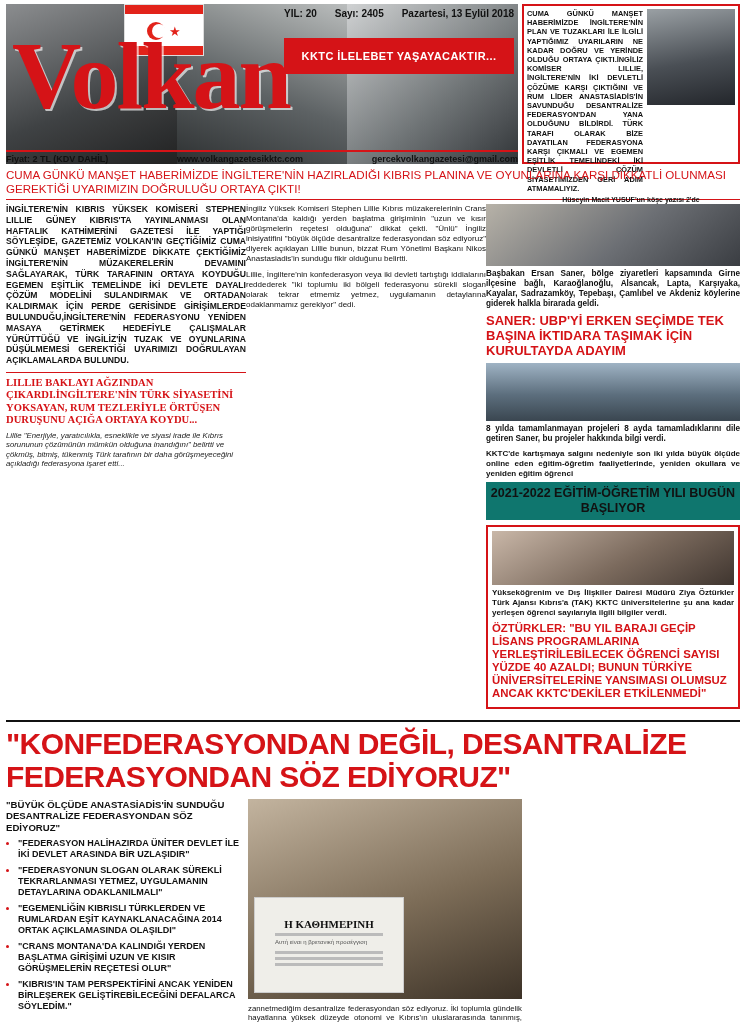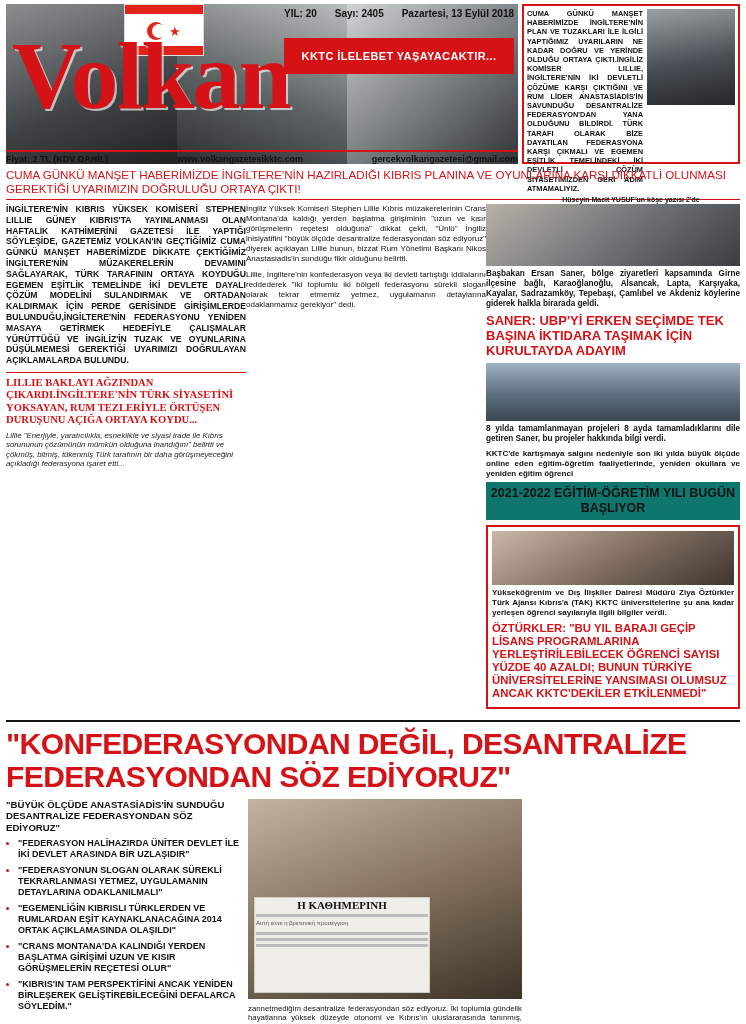--- a/index.html
+++ b/index.html
@@ -118,21 +118,21 @@
   .mid-right { flex:0 0 212px; }
 
   .quote-head { font-weight:bold; font-size:9.6px; line-height:11.6px; margin-bottom:4px; }
   ul.bullets { margin:0; padding-left:12px; }
   ul.bullets li { font-weight:bold; font-size:9px; line-height:11px; margin-bottom:5px; }
   ul.bullets li::marker { color:#d51317; }
 
   .byline-note { font-size:7.8px; line-height:9.6px; margin-top:5px; text-align:justify; }
 
   .center-photo { width:100%; height:200px; background:linear-gradient(160deg,#c3b49f,#7c6c57 55%,#3c3227); position:relative; overflow:hidden;}
-  .paper-overlay{ position:absolute; left:6px; bottom:6px; width:176px; height:96px; background:#efeee9; border:1px solid #ccc; padding:1px; }
+  .paper-overlay{ position:absolute; left:6px; bottom:6px; width:150px; height:96px; background:#efeee9; border:1px solid #ccc; padding:20px; }
   .paper-overlay .pt { font-family:"Liberation Serif",serif; font-size:11px; font-weight:bold; text-align:center; }
   .paper-overlay .pl { height:3px; background:#bbb; margin:3px 0; }
   .paper-overlay .ps { font-size:6px; line-height:6.6px; color:#555; }
 </style>
 </head>
 <body>
 
 <div class="page">
 
   <div class="masthead">

